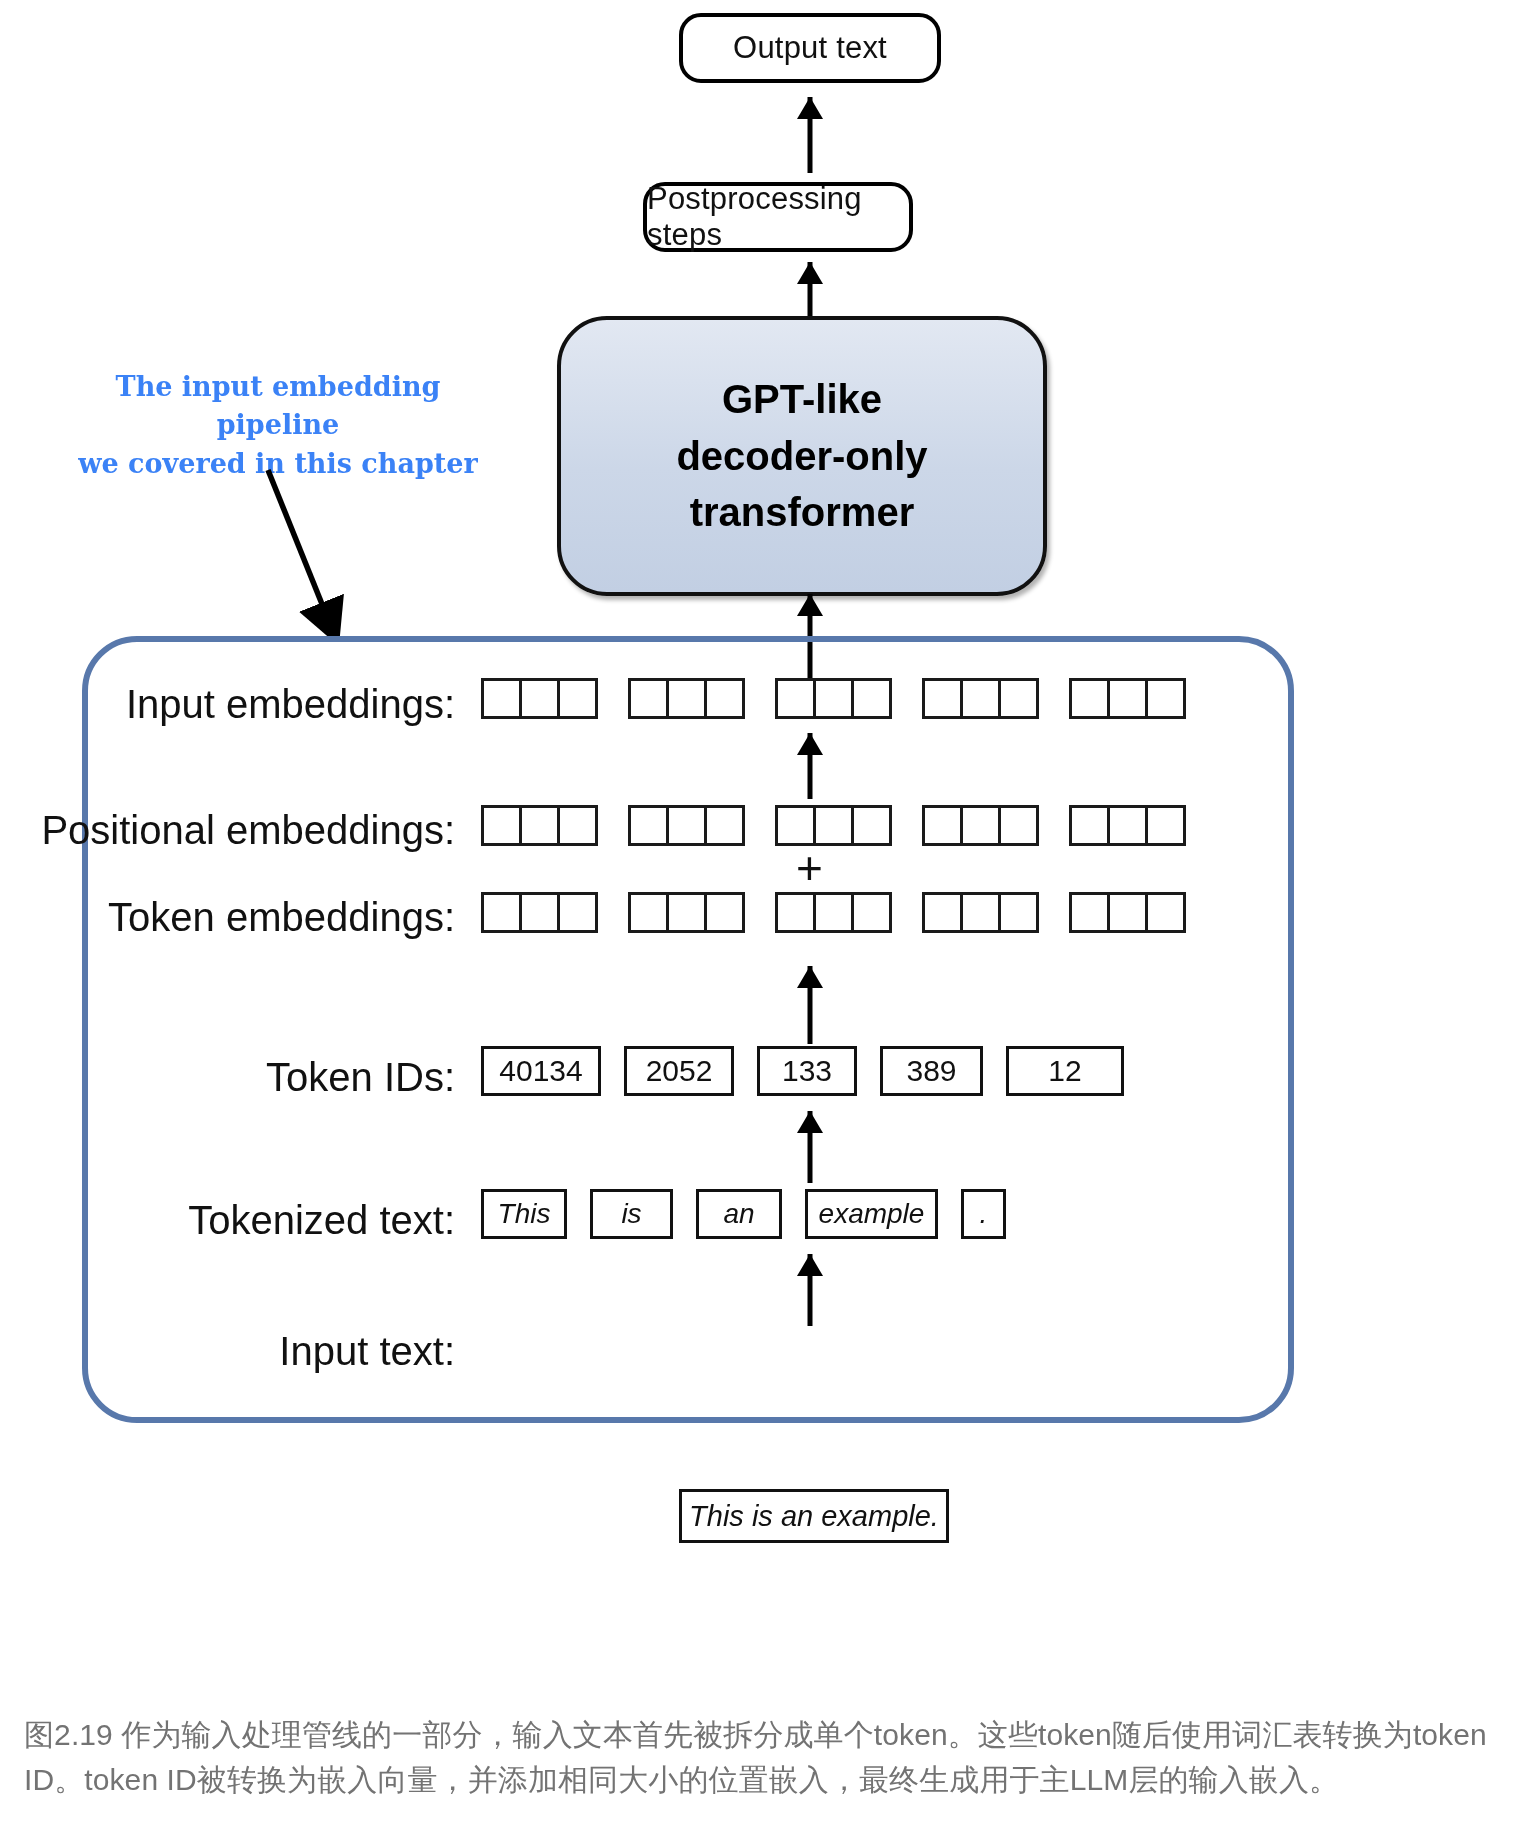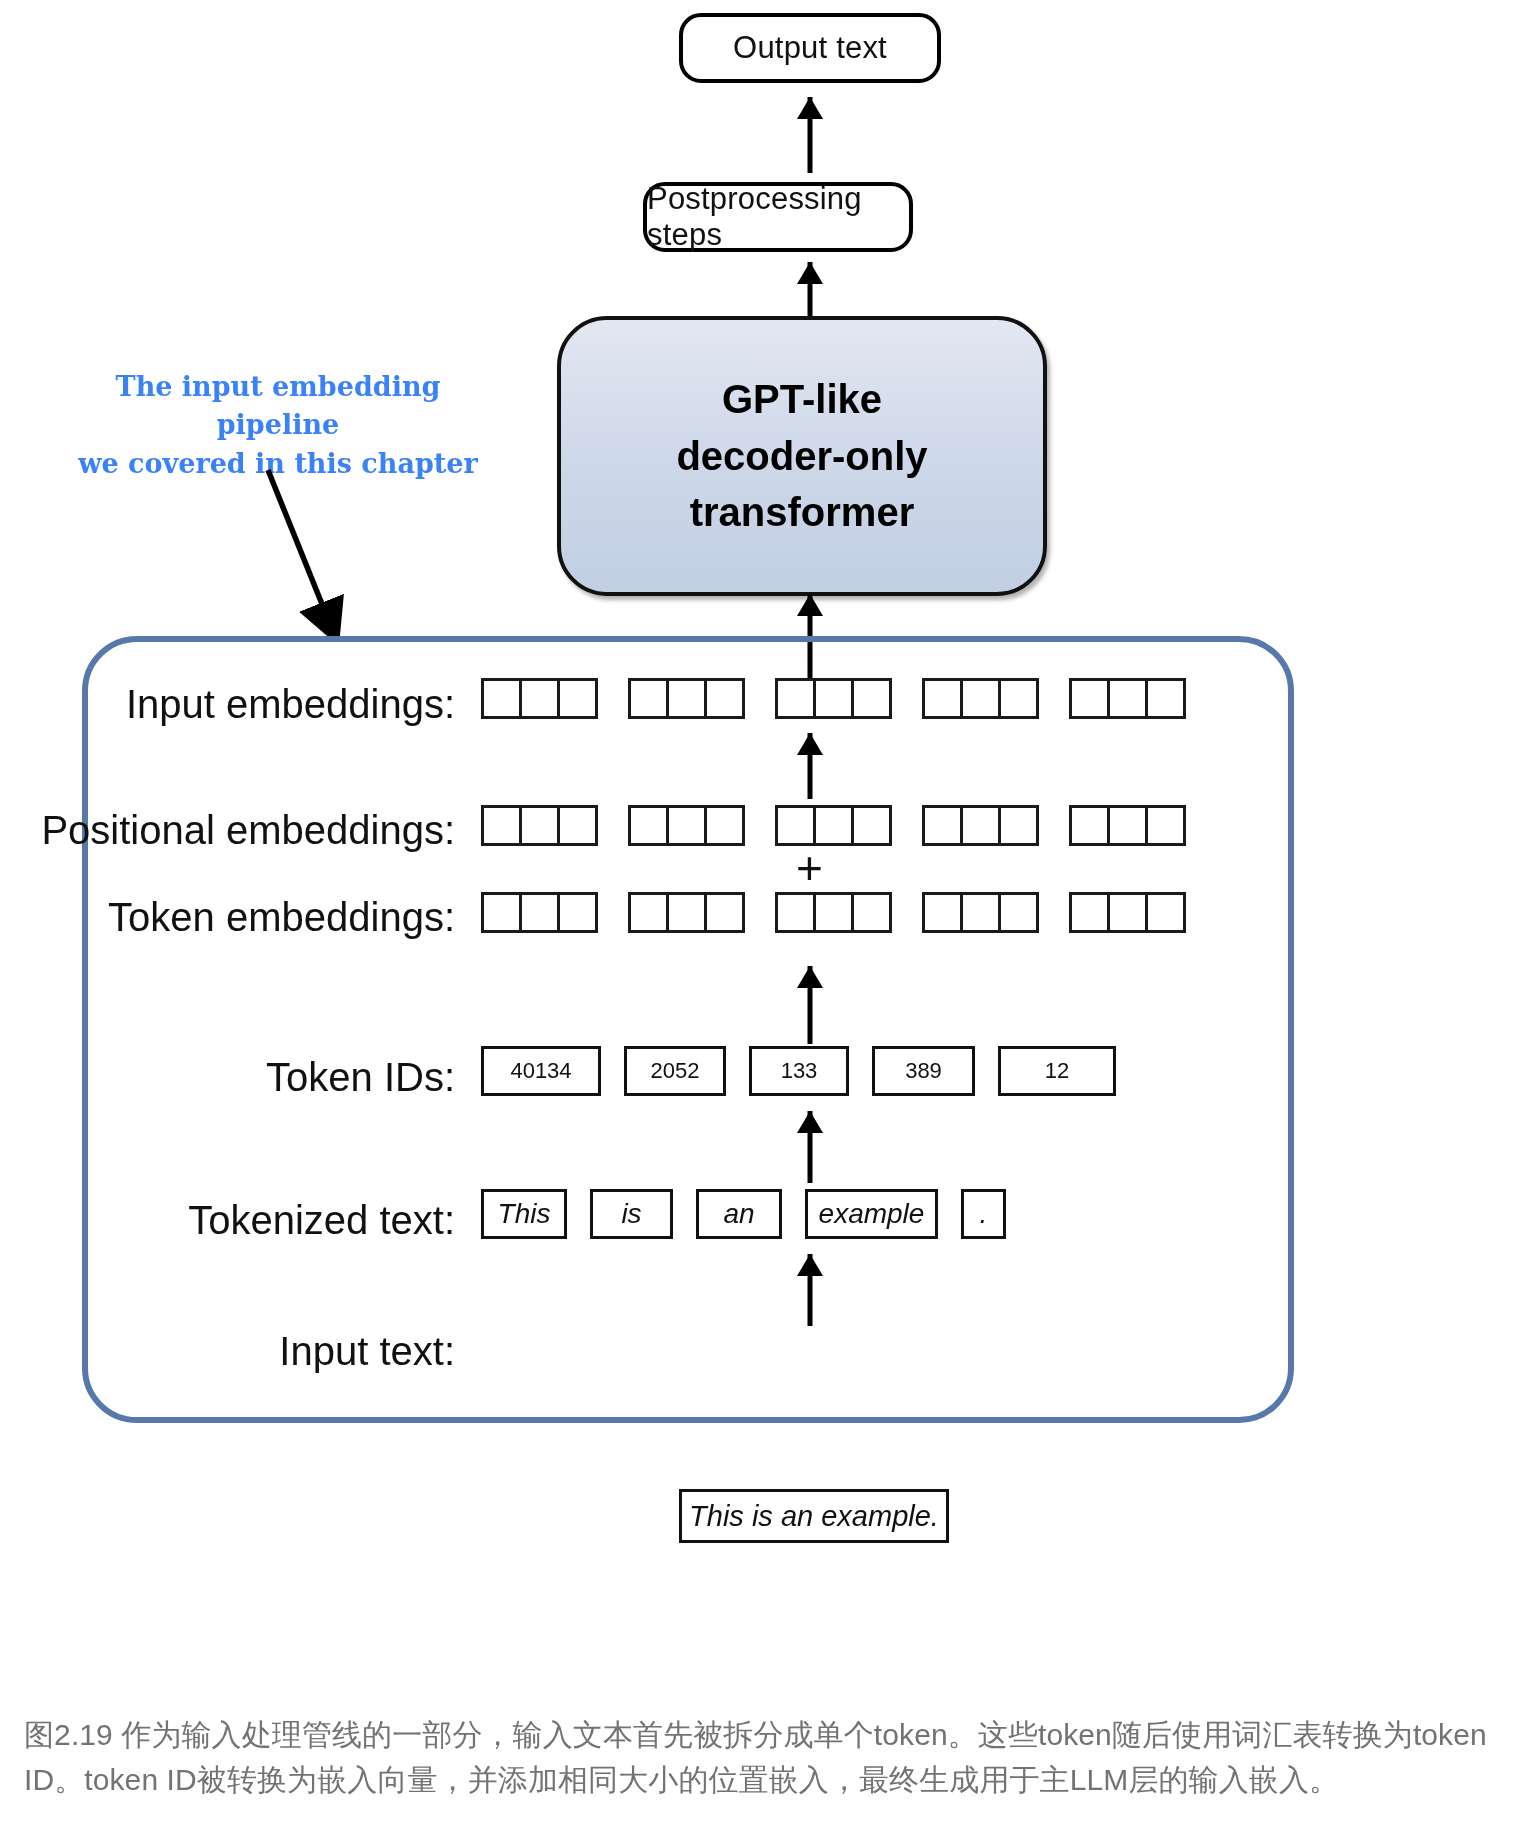--- a/index.html
+++ b/index.html
@@ -136,21 +136,21 @@
   
   .val-row { position: absolute; display: flex; align-items: center; }
   .val-box {
     border: 3px solid #111;
     background: #fff;
     box-sizing: border-box;
     height: 50px;
     display: flex;
     align-items: center;
     justify-content: center;
-    font-size: 22px;
+    font-size: 30px;
     color: #111;
     margin-right: 23px;
   }
   .val-box:last-child { margin-right: 0; }
   .tok-box { font-style: italic; font-size: 28px; }
 
   
   #plus-sign {
     position: absolute;
     font-size: 46px;
@@ -331,21 +331,21 @@
   <div class="varrow" style="left:795px; top:966px; width:30px; height:78px;">
     <div class="shaft" style="height:78px;"></div>
     <div class="head"></div>
   </div>
 
   <div class="label-anchor" style="left:455px; top:1055px;">
     <div class="row-label">Token IDs:</div>
   </div>
   <div class="val-row" id="row-token-ids" style="left:481px; top:1046px;">
       <div class="val-box" style="width: 120px;">40134</div>
-      <div class="val-box" style="width: 102px;">2052</div>
+      <div class="val-box" style="width: 110px;">2052</div>
       <div class="val-box" style="width: 100px;">133</div>
       <div class="val-box" style="width: 103px;">389</div>
       <div class="val-box" style="width: 118px;">12</div>
     </div>
 
   <div class="varrow" style="left:795px; top:1111px; width:30px; height:72px;">
     <div class="shaft" style="height:72px;"></div>
     <div class="head"></div>
   </div>
 

